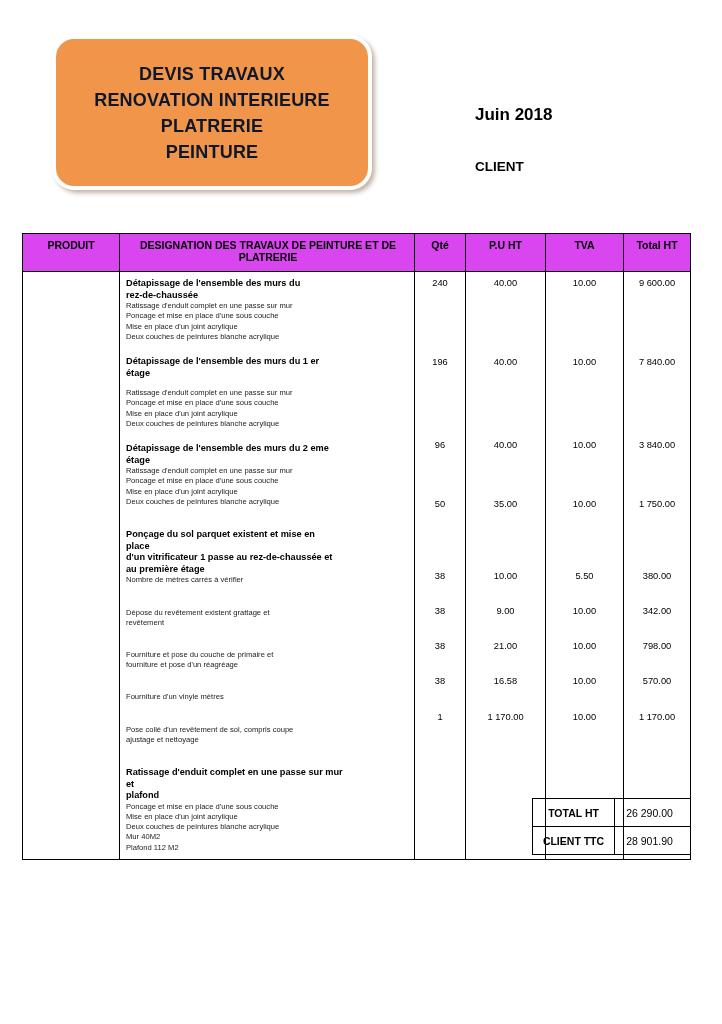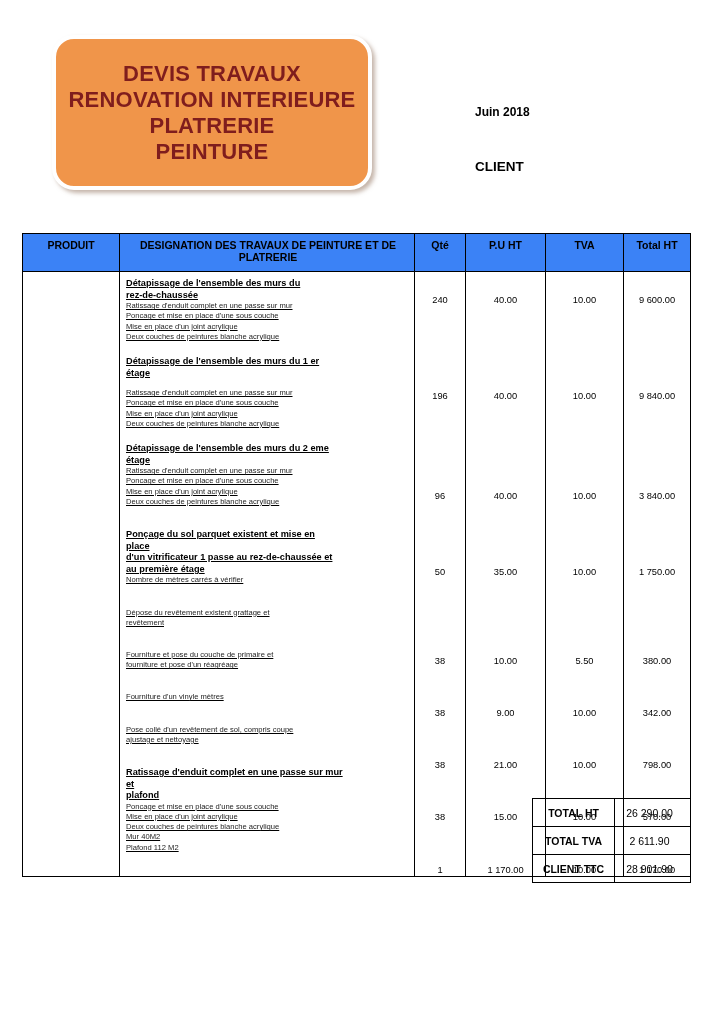--- a/index.html
+++ b/index.html
@@ -35,32 +35,32 @@
     border-radius: 22px;
     box-sizing: border-box;
     box-shadow: 3px 3px 4px rgba(150,120,100,0.55);
     display: flex;
     flex-direction: column;
     align-items: center;
     justify-content: center;
   }
   #title-box .tline {
     font-weight: bold;
-    font-size: 22px;
+    font-size: 18px;
     line-height: 26px;
     letter-spacing: 0.2px;
     text-align: right;
-    color: #7f1d1d;
+    color: #0f172a;
     white-space: nowrap;
   }
   #date-label {
     position: absolute;
     left: 475px;
     top: 105px;
-    font-size: 12px;
+    font-size: 17px;
     font-weight: bold;
   }
   #client-label {
     position: absolute;
     left: 475px;
     top: 159px;
     font-size: 13.5px;
     font-weight: bold;
   }
 
@@ -72,21 +72,21 @@
     width: 668px;
     border-collapse: collapse;
     table-layout: fixed;
   }
   #devis-table th, #devis-table td {
     border: 1px solid #000000;
     vertical-align: top;
     padding: 0;
   }
   #devis-table thead th {
-    background: #3b82f6;
+    background: #d946ef;
     font-size: 10.5px;
     font-weight: bold;
     text-align: center;
     height: 38px;
     padding: 5px 4px;
     vertical-align: top;
     box-sizing: border-box;
   }
   #devis-table thead th.desig {
     text-align: center;
@@ -101,21 +101,20 @@
   col.c-tva     { width: 78px; }
   col.c-total   { width: 67px; }
 
   td.produit-cell { height: 560px; }
 
   .desc-stack {
     padding: 6px 5px 6px 6px;
   }
   .item-block {
     margin-bottom: 0;
-    text-decoration: underline;
   }
   .item-title {
     font-size: 9.2px;
     font-weight: bold;
     line-height: 11.6px;
   }
   .item-sub {
     font-size: 7.6px;
     font-weight: normal;
     line-height: 10.2px;
@@ -128,21 +127,20 @@
   .item-gap-lg { height: 22px; }
 
   .num-stack {
     padding-top: 6px;
     text-align: center;
     font-size: 9.3px;
     line-height: 11px;
   }
   .num-stack .nrow {
     height: 11px;
-    margin-top: 17px;
   }
   .num-spacer-1 { height: 68px; }
   .num-spacer-2 { height: 72px; }
   .num-spacer-3 { height: 48px; }
   .num-spacer-4 { height: 61px; }
   .num-spacer-5 { height: 24px; }
   .num-spacer-6 { height: 24px; }
   .num-spacer-7 { height: 24px; }
   .num-spacer-8 { height: 25px; }
 
@@ -323,21 +321,21 @@
           <div class="nrow">40.00</div>
           <div class="num-spacer-3"></div>
           <div class="nrow">35.00</div>
           <div class="num-spacer-4"></div>
           <div class="nrow">10.00</div>
           <div class="num-spacer-5"></div>
           <div class="nrow">9.00</div>
           <div class="num-spacer-6"></div>
           <div class="nrow">21.00</div>
           <div class="num-spacer-7"></div>
-          <div class="nrow">15.00</div>
+          <div class="nrow">16.58</div>
           <div class="num-spacer-8"></div>
           <div class="nrow">1 170.00</div>
         </div>
       </td>
 
       <td>
         <div class="num-stack">
           <div class="nrow">10.00</div>
           <div class="num-spacer-1"></div>
           <div class="nrow">10.00</div>
@@ -355,21 +353,21 @@
           <div class="nrow">10.00</div>
           <div class="num-spacer-8"></div>
           <div class="nrow">10.00</div>
         </div>
       </td>
 
       <td>
         <div class="num-stack">
           <div class="nrow">9 600.00</div>
           <div class="num-spacer-1"></div>
-          <div class="nrow">9 840.00</div>
+          <div class="nrow">7 840.00</div>
           <div class="num-spacer-2"></div>
           <div class="nrow">3 840.00</div>
           <div class="num-spacer-3"></div>
           <div class="nrow">1 750.00</div>
           <div class="num-spacer-4"></div>
           <div class="nrow">380.00</div>
           <div class="num-spacer-5"></div>
           <div class="nrow">342.00</div>
           <div class="num-spacer-6"></div>
           <div class="nrow">798.00</div>
@@ -384,21 +382,17 @@
   </tbody>
 </table>
 
 <table id="totals-table">
   <tbody>
     <tr>
       <td class="tlabel">TOTAL HT</td>
       <td class="tvalue">26 290.00</td>
     </tr>
     <tr>
-      <td class="tlabel">TOTAL TVA</td>
-      <td class="tvalue">2 611.90</td>
-    </tr>
-    <tr>
       <td class="tlabel">CLIENT TTC</td>
       <td class="tvalue">28 901.90</td>
     </tr>
   </tbody>
 </table>
 
 </body></html>

